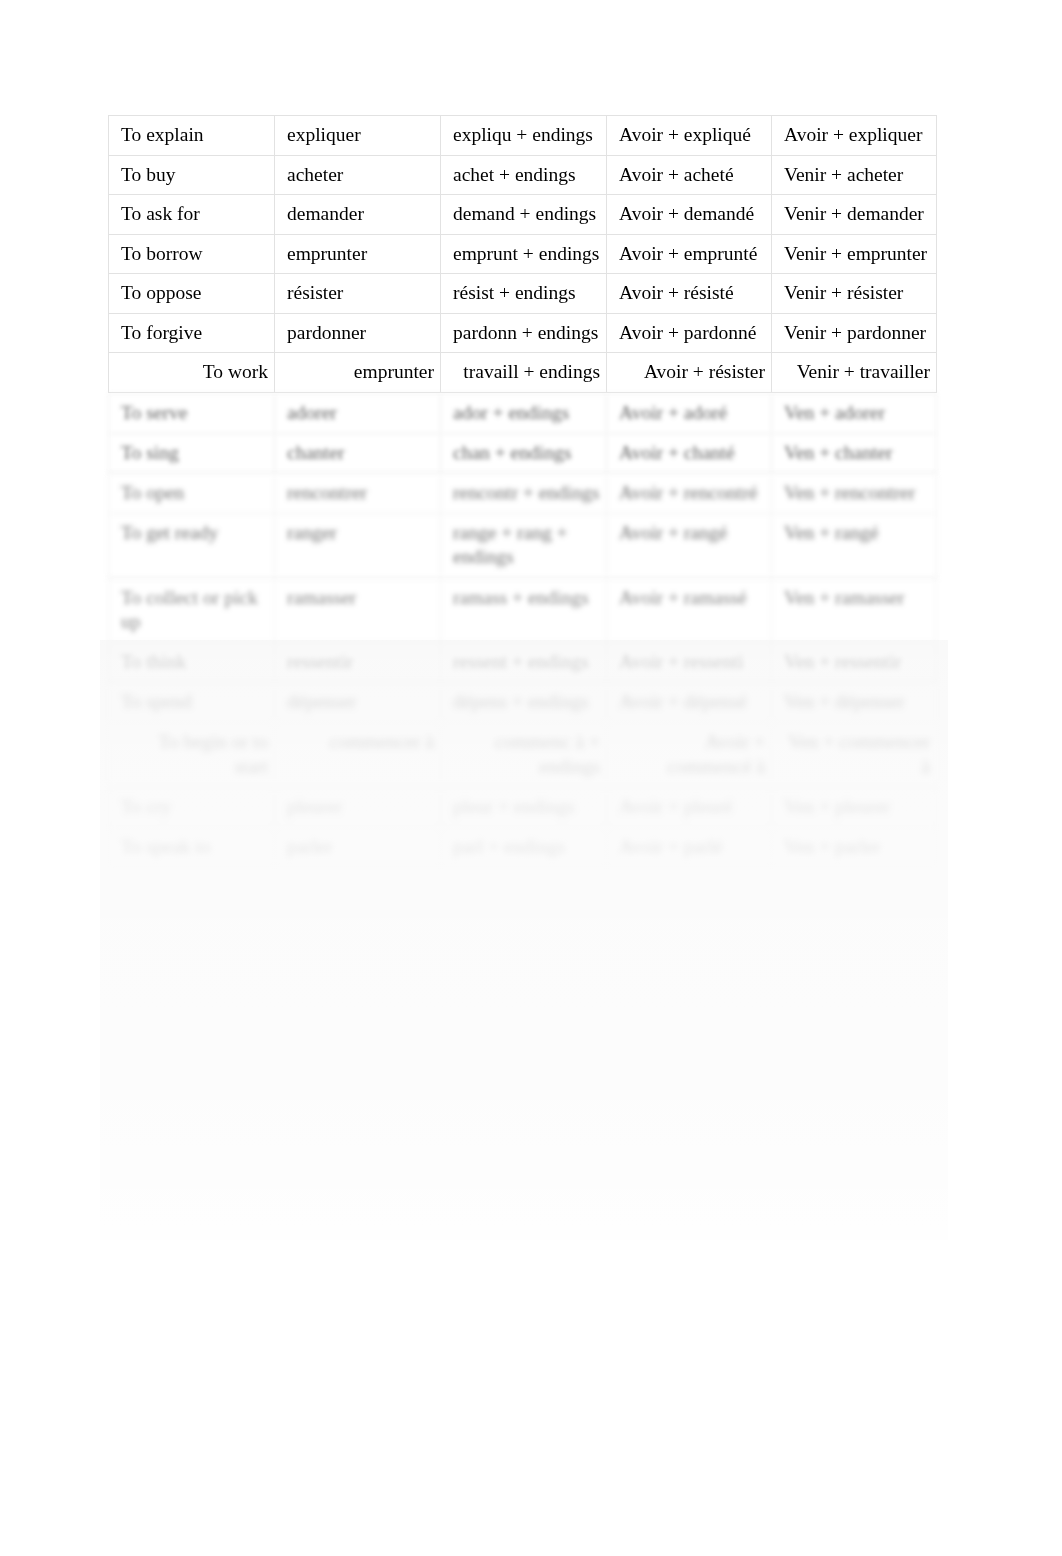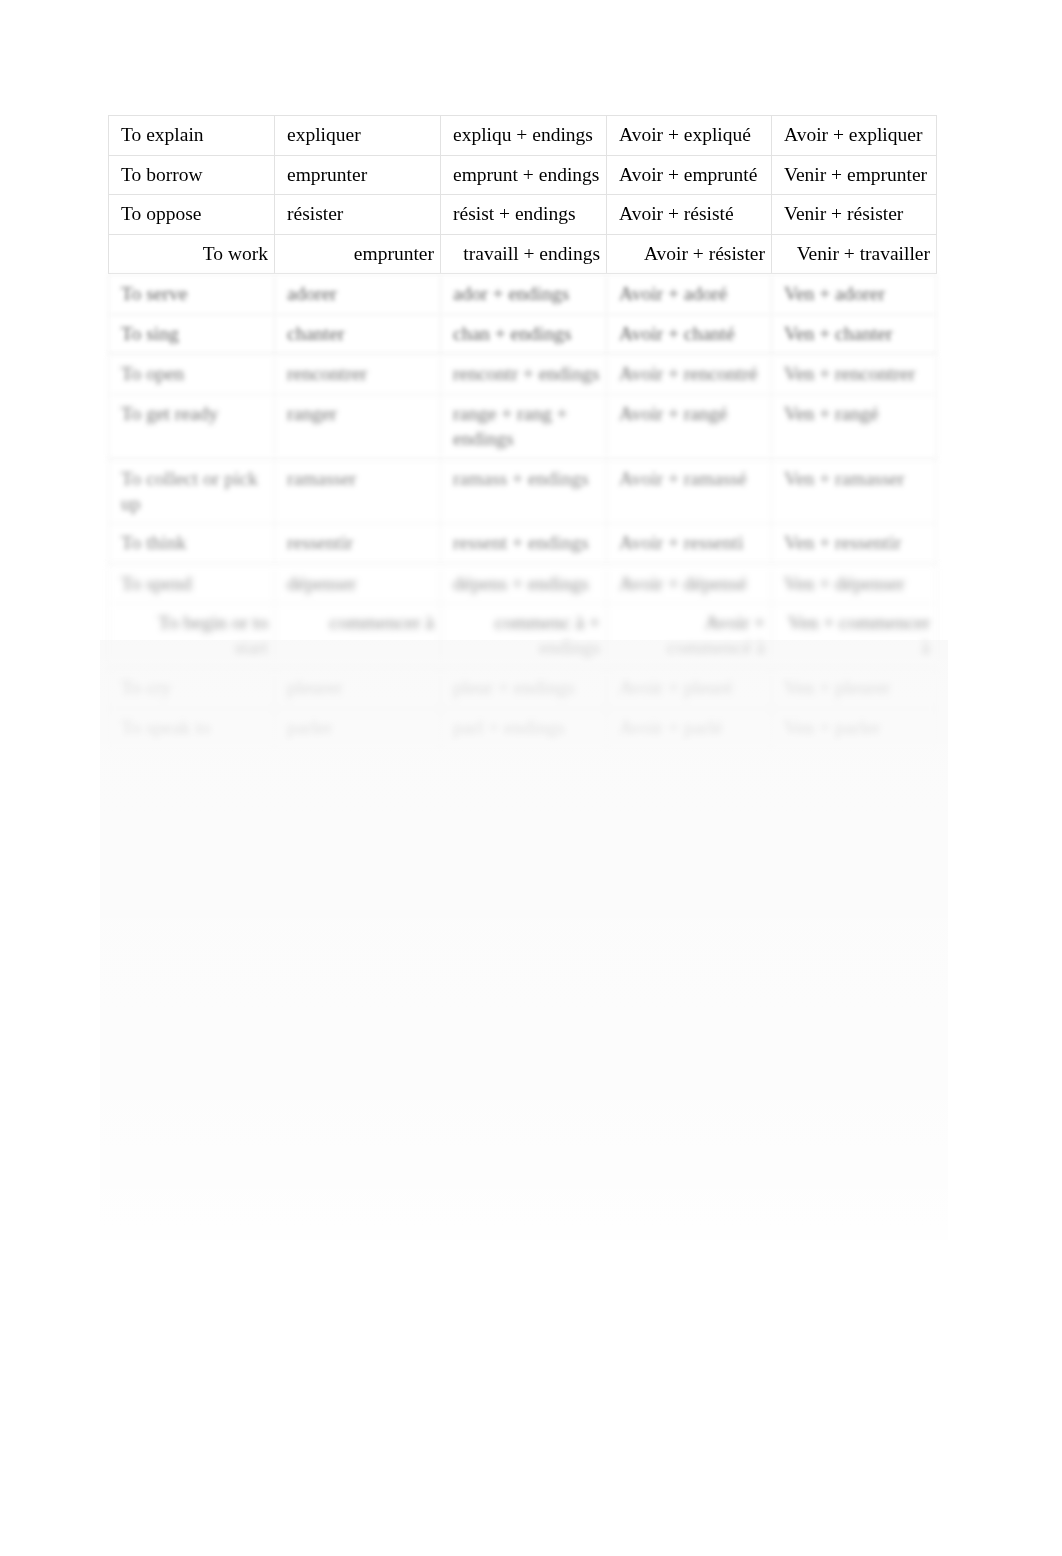--- a/index.html
+++ b/index.html
@@ -119,38 +119,59 @@
         <tr>
           <td class="tall">To explain</td>
           <td class="tall">expliquer</td>
           <td class="tall">expliqu + endings</td>
           <td class="tall">Avoir + expliqué</td>
           <td class="tall">Avoir + expliquer</td>
         </tr>
 
 
 
-
+        <tr>
+          <td>To buy</td>
+          <td>acheter</td>
+          <td>achet + endings</td>
+          <td>Avoir + acheté</td>
+          <td>Venir + acheter</td>
+        </tr>
+
+        <tr>
+          <td class="tall">To ask for</td>
+          <td class="tall">demander</td>
+          <td class="tall">demand + endings</td>
+          <td class="tall">Avoir + demandé</td>
+          <td class="tall">Venir + demander</td>
+        </tr>
 
         <tr>
           <td class="tall">To borrow</td>
           <td class="tall">emprunter</td>
           <td class="tall">emprunt + endings</td>
           <td class="tall">Avoir + emprunté</td>
           <td class="tall">Venir + emprunter</td>
         </tr>
 
         <tr>
           <td>To oppose</td>
           <td>résister</td>
           <td>résist + endings</td>
           <td>Avoir + résisté</td>
           <td>Venir + résister</td>
         </tr>
 
+        <tr>
+          <td class="tall">To forgive</td>
+          <td class="tall">pardonner</td>
+          <td class="tall">pardonn + endings</td>
+          <td class="tall">Avoir + pardonné</td>
+          <td class="tall">Venir + pardonner</td>
+        </tr>
 
         <tr>
           <td class="xtall">To work</td>
           <td class="xtall">emprunter</td>
           <td class="xtall">travaill + endings</td>
           <td class="xtall">Avoir + résister</td>
           <td class="xtall">Venir + travailler</td>
         </tr>
 
       </tbody>

